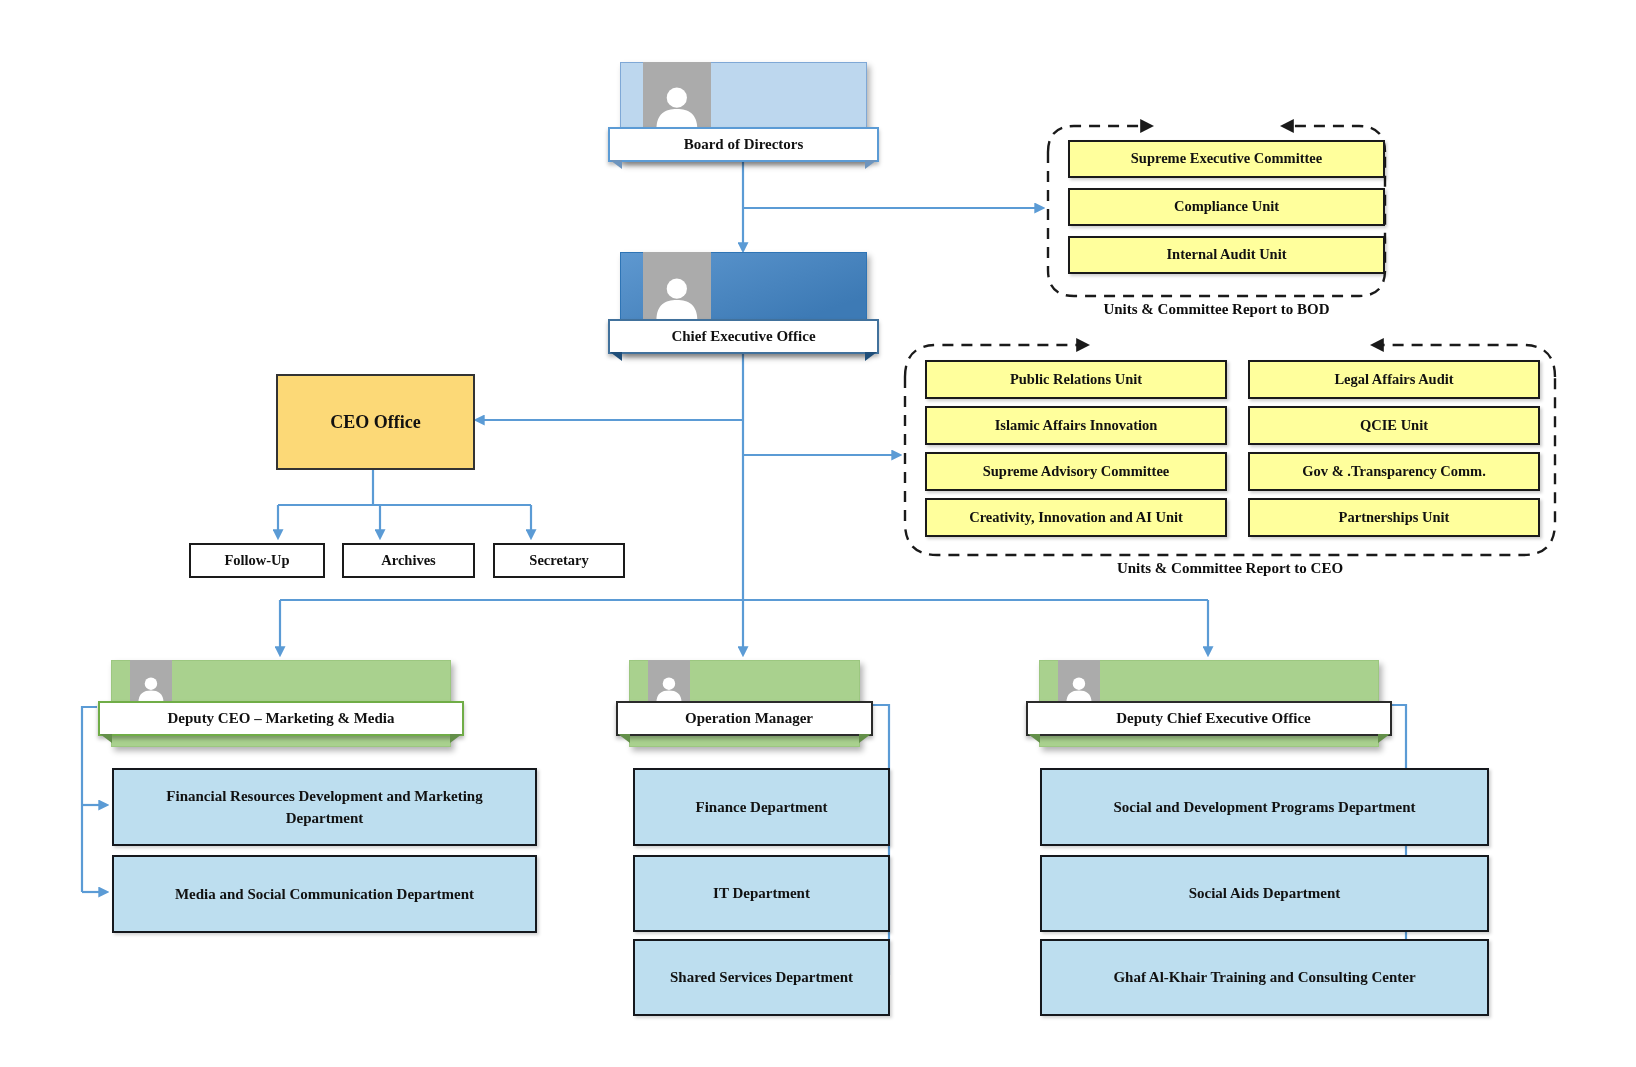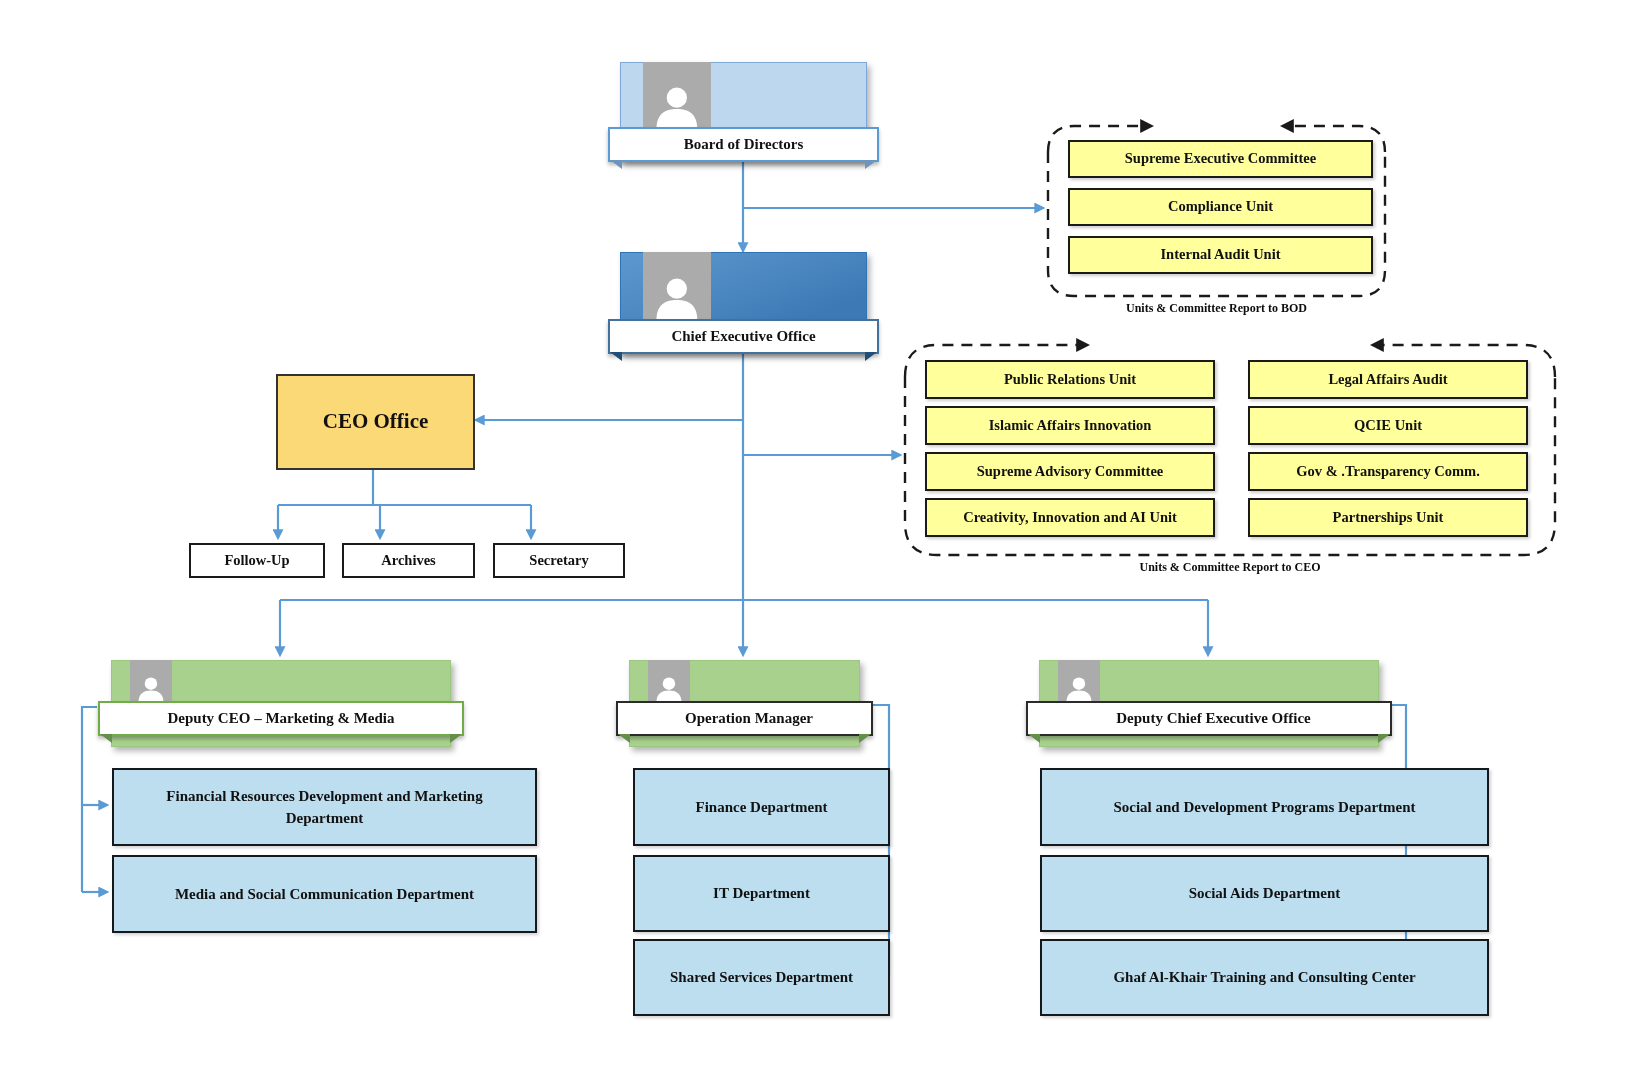--- a/index.html
+++ b/index.html
@@ -28,27 +28,27 @@
   .fl{left:0;border-top:9px solid #444;border-left:12px solid transparent;}
   .fr{right:0;border-top:9px solid #444;border-right:12px solid transparent;}
   .fold-blue.fl{border-top-color:#6d94bd;} .fold-blue.fr{border-top-color:#6d94bd;}
   .fold-dk.fl{border-top-color:#1F4E79;}  .fold-dk.fr{border-top-color:#1F4E79;}
   .fold-gr.fl{border-top-color:#638f49;}  .fold-gr.fr{border-top-color:#638f49;}
 
   
   .box{position:absolute;display:flex;align-items:center;justify-content:center;
        text-align:center;font-weight:bold;line-height:1.5;}
   .ybox{background:var(--box-yellow,#FFFF9C);border:2px solid #1a1a1a;font-size:14.5px;
-        box-shadow:2px 2px 3px rgba(0,0,0,.20);padding:0 2px;}
+        box-shadow:2px 2px 3px rgba(0,0,0,.20);padding:0 8px;}
   .bbox{background:var(--box-blue,#BDDEEF);border:2px solid #15181d;font-size:15px;
         box-shadow:2px 2px 3px rgba(0,0,0,.18);}
   .bl{padding:0 42px;} .bm{padding:0 14px;} .br{padding:0 54px;}
-  .obox{background:var(--box-orange,#FCD977);border:2px solid #333;font-size:21px;}
+  .obox{background:var(--box-orange,#FCD977);border:2px solid #333;font-size:18px;}
   .wbox{background:#fff;border:2px solid #1a1a1a;font-size:14.5px;margin-left:26px;}
-  .caption{position:absolute;font-weight:bold;font-size:12px;text-align:center;color:#0d0d0d;}
+  .caption{position:absolute;font-weight:bold;font-size:15px;text-align:center;color:#0d0d0d;}
 </style>
 </head>
 <body>
 
 <div class="canvas">
 
   <svg class="wires" viewBox="0 0 1636 1067">
     <defs>
       <marker id="arrB" viewBox="0 0 10 10" refX="7" refY="5" markerWidth="11" markerHeight="11" markerUnits="userSpaceOnUse" orient="auto">
         <path d="M0 0 L10 5 L0 10 z" fill="#5B9BD5"></path>

